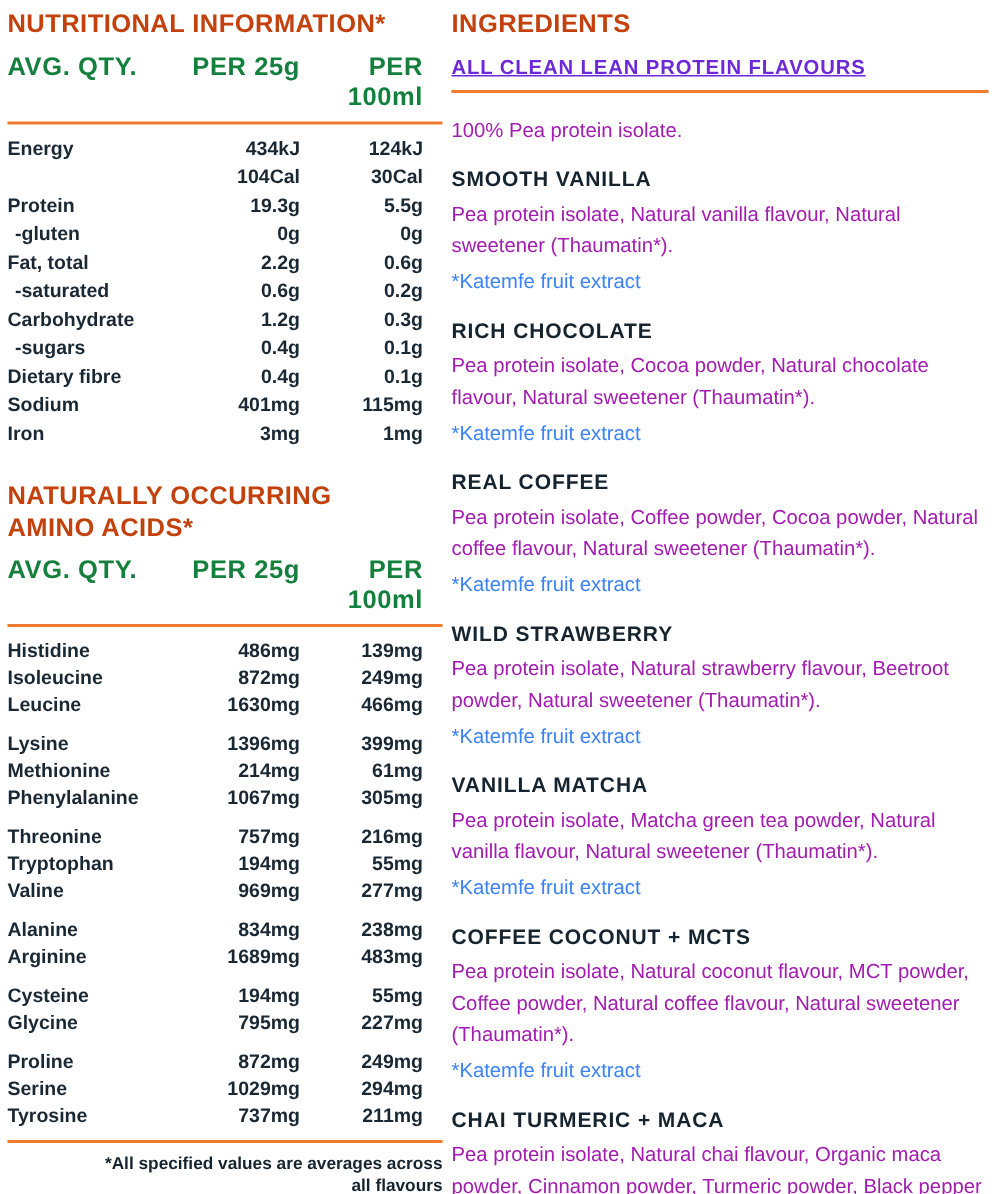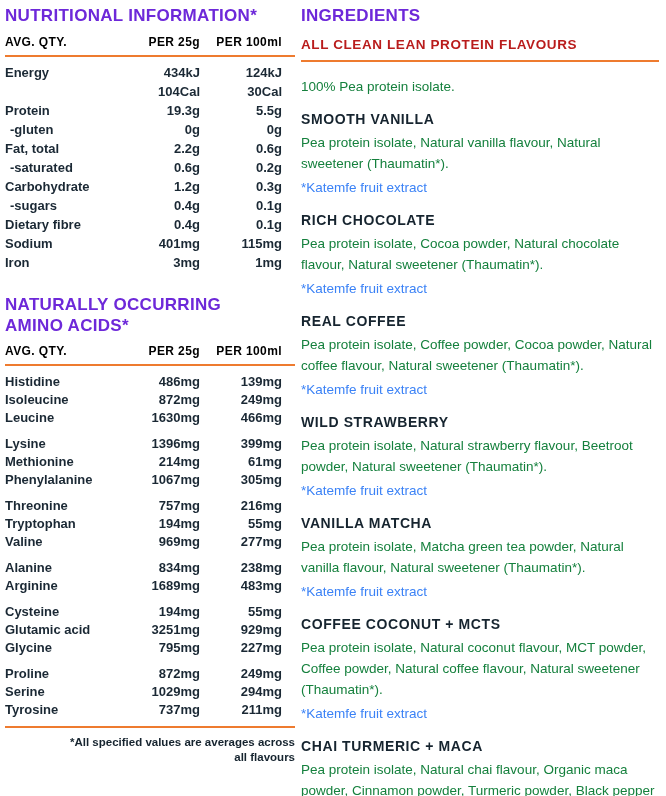--- a/index.html
+++ b/index.html
@@ -4,26 +4,26 @@
 <style>
   * { margin:0; padding:0; box-sizing:border-box; }
   html,body { width:666px; height:796px; background:#ffffff;
     font-family:"Liberation Sans", sans-serif; color:#1a2834; }
   #page { position:relative; width:666px; height:796px; overflow:hidden; background:#fff; }
 
   .col-left  { position:absolute; left:5px;  top:5px; width:290px; }
   .col-right { position:absolute; left:301px; top:5px; width:358px; }
 
   .big-title { font-size:17px; font-weight:bold; letter-spacing:0.3px;
-    line-height:21px; color:#6d28d9; }
-  .orange { color:#b91c1c; }
+    line-height:21px; color:#c2410c; }
+  .orange { color:#6d28d9;text-decoration:underline; }
 
   
-  .t-head { display:flex; align-items:flex-start; font-size:12px; font-weight:bold;
-    color:#000000; letter-spacing:0.4px; padding:0 13px 6px 0;
+  .t-head { display:flex; align-items:flex-start; font-size:17px; font-weight:bold;
+    color:#15803d; letter-spacing:0.4px; padding:0 13px 6px 0;
     border-bottom:2px solid #ee7b2f; }
   .c-label { flex:1; text-align:left; }
   .c-25  { width:90px; text-align:right; }
   .c-100 { width:82px; text-align:right; }
 
   
   .t-body { margin-top:6px; }
   .t-row { display:flex; height:19px; align-items:center; font-size:13px;
     font-weight:bold; color:#1a2834; padding-right:13px; }
   .amino .t-row { height:18px; }
@@ -39,21 +39,21 @@
   .footnote { margin-top:7px; font-size:11.5px; font-weight:bold; line-height:15px;
     color:#16242f;text-align:right; }
   .footnote .line2 { padding-left:4px; }
 
   
   #ingredients-subtitle { margin-top:11px; font-size:13.5px; font-weight:bold;
     letter-spacing:0.6px; padding-bottom:8px; border-bottom:2px solid #ee7b2f; }
   .flavour { margin-top:14px; }
   .flavour-name { font-size:14px; font-weight:bold; letter-spacing:0.6px;
     color:#16242f; margin-bottom:5px; }
-  .flavour-desc { font-size:13.5px; line-height:21px; color:#15803d; }
+  .flavour-desc { font-size:13.5px; line-height:21px; color:#a21caf; }
   .flavour-note { font-size:13.5px; line-height:21px; color:#3b82f6; margin-top:3px; }
 </style>
 </head>
 <body>
 
 <div id="page">
 
   <div class="col-left">
 
     <div class="big-title">NUTRITIONAL INFORMATION*</div>
@@ -199,25 +199,20 @@
             <span class="c-100">483mg</span>
           </div>
         </div>
         <div class="row-group">
           <div class="t-row">
             <span class="c-label">Cysteine</span>
             <span class="c-25">194mg</span>
             <span class="c-100">55mg</span>
           </div>
           <div class="t-row">
-            <span class="c-label">Glutamic acid</span>
-            <span class="c-25">3251mg</span>
-            <span class="c-100">929mg</span>
-          </div>
-          <div class="t-row">
             <span class="c-label">Glycine</span>
             <span class="c-25">795mg</span>
             <span class="c-100">227mg</span>
           </div>
         </div>
         <div class="row-group">
           <div class="t-row">
             <span class="c-label">Proline</span>
             <span class="c-25">872mg</span>
             <span class="c-100">249mg</span>

